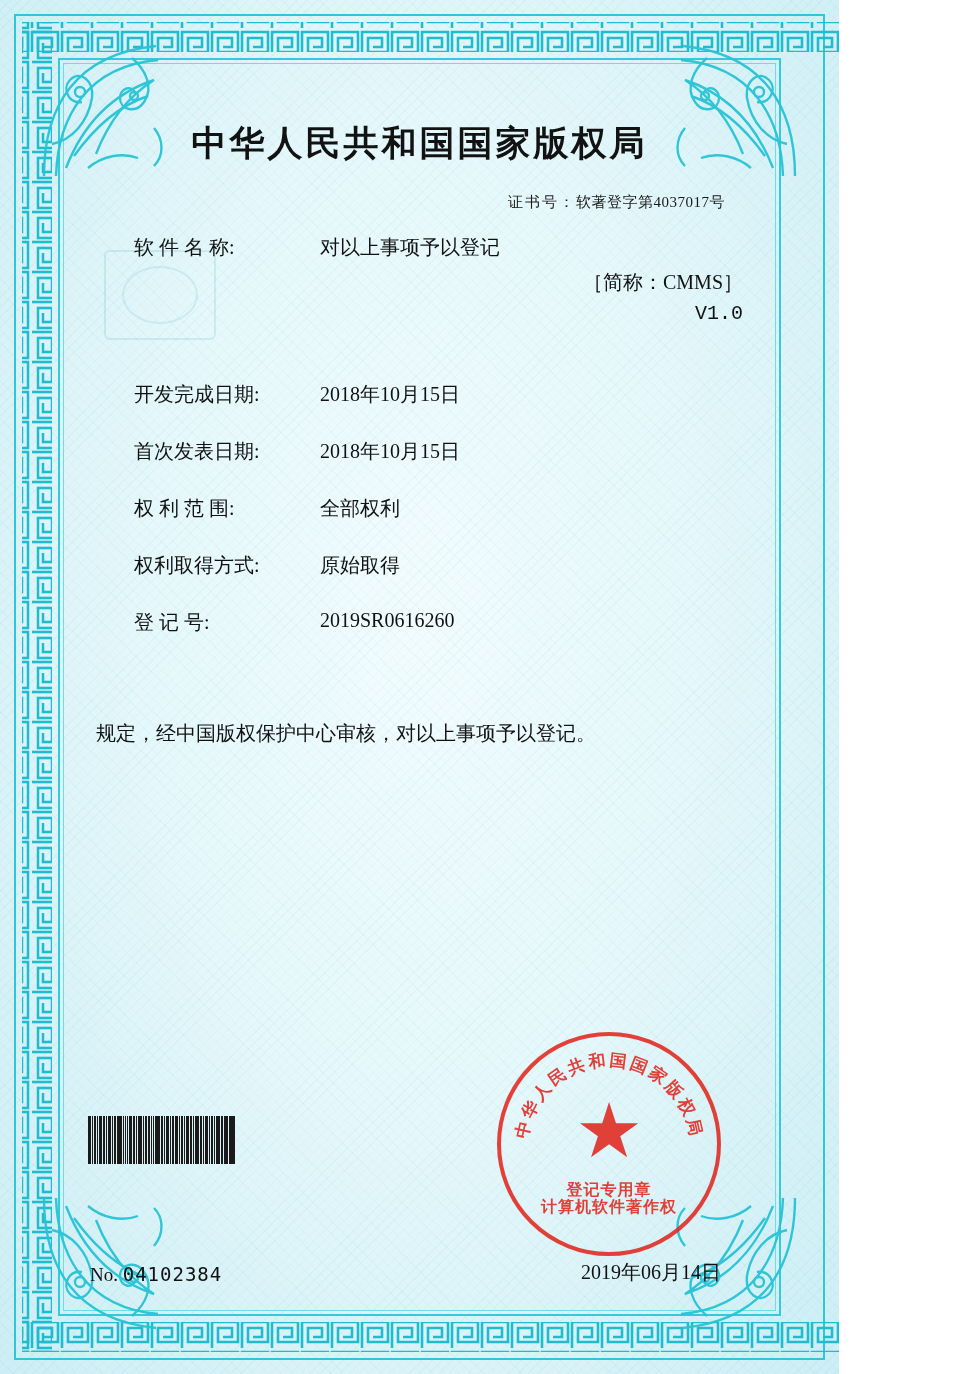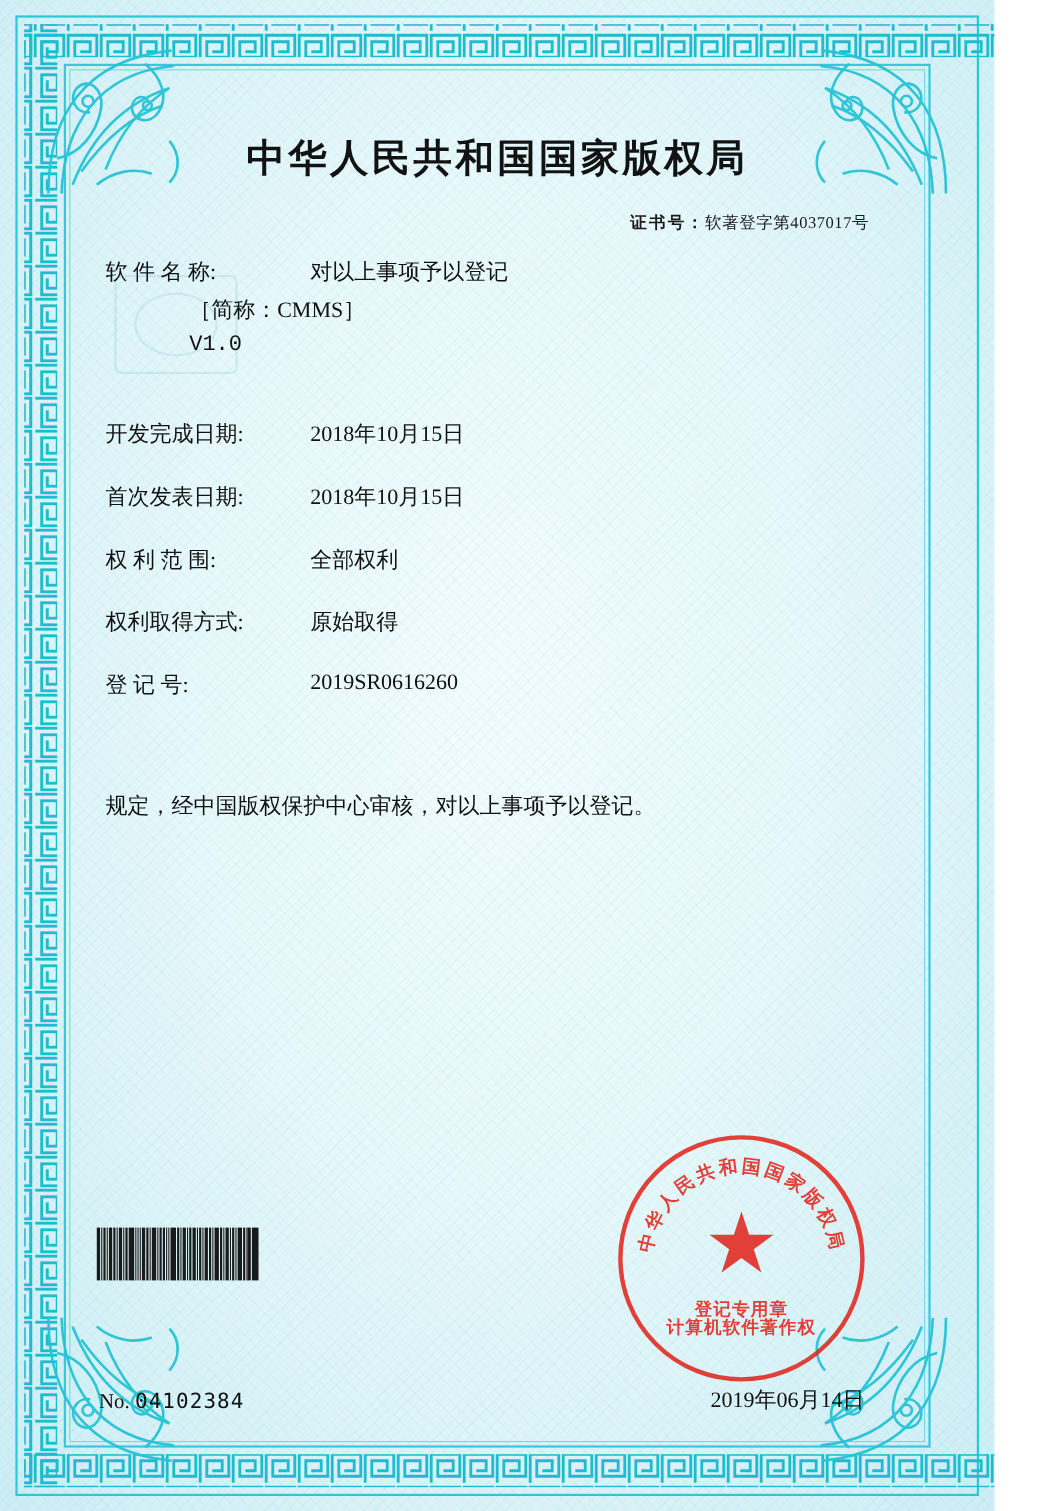--- a/index.html
+++ b/index.html
@@ -4,21 +4,21 @@
 <style>
   html,body{margin:0;padding:0;}
   body{
     width:964px;height:1374px;
     background:#ffffff;
     font-family:"Liberation Serif", serif;
     -webkit-font-smoothing:antialiased;
   }
   .cert{
     position:relative;
-    width:904px;height:1374px;
+    width:839px;height:1374px;
     overflow:hidden;
     background:
       radial-gradient(ellipse at 50% 45%, #f2fcfd 0%, #e6f8fb 45%, #d8f2f7 75%, #cdeef5 100%);
   }
   
   .guilloche{
     position:absolute;inset:0;
     background-image:
       repeating-linear-gradient(135deg, rgba(0,150,170,0.045) 0px, rgba(0,150,170,0.045) 1px, transparent 1px, transparent 7px),
       repeating-linear-gradient(45deg, rgba(0,150,170,0.035) 0px, rgba(0,150,170,0.035) 1px, transparent 1px, transparent 9px);
@@ -66,47 +66,49 @@
     font-family:"DejaVu Serif", serif;
   }
   .certno{
     text-align:right;
     font-size:15px;
     color:#1a1a1a;
     margin-top:26px;
     padding-right:18px;
     letter-spacing:.5px;
   }
-  .certno .lbl{letter-spacing:2px;font-weight:bold;}
+  .certno .lbl{letter-spacing:2px;}
   .fields{margin-top:22px;}
   .row{
     display:flex;
     align-items:flex-start;
     margin-bottom:6px;
+    margin-left:38px;
   }
   .row .lbl{
     font-size:20px;
     color:#111;
     width:186px;
     flex:0 0 186px;
     letter-spacing:0px;
     white-space:nowrap;
   }
   .row .val{
     font-size:20px;
     color:#111;
     letter-spacing:0px;
   }
   .sp-w{letter-spacing:9px;}
   .sp-m{letter-spacing:4.5px;}
   .sub{
-    margin-left:76px;
+    margin-left:96px;
     font-size:20px;
     color:#111;
     line-height:1.55;
+    text-align:right;
   }
   .mono{font-family:Liberation Mono, monospace;}
   .gap{height:52px;}
   .rowb{margin-bottom:30px;}
   .para{
     margin-top:34px;
     font-size:20px;
     line-height:2.1;
     color:#111;
     text-align:justify;

